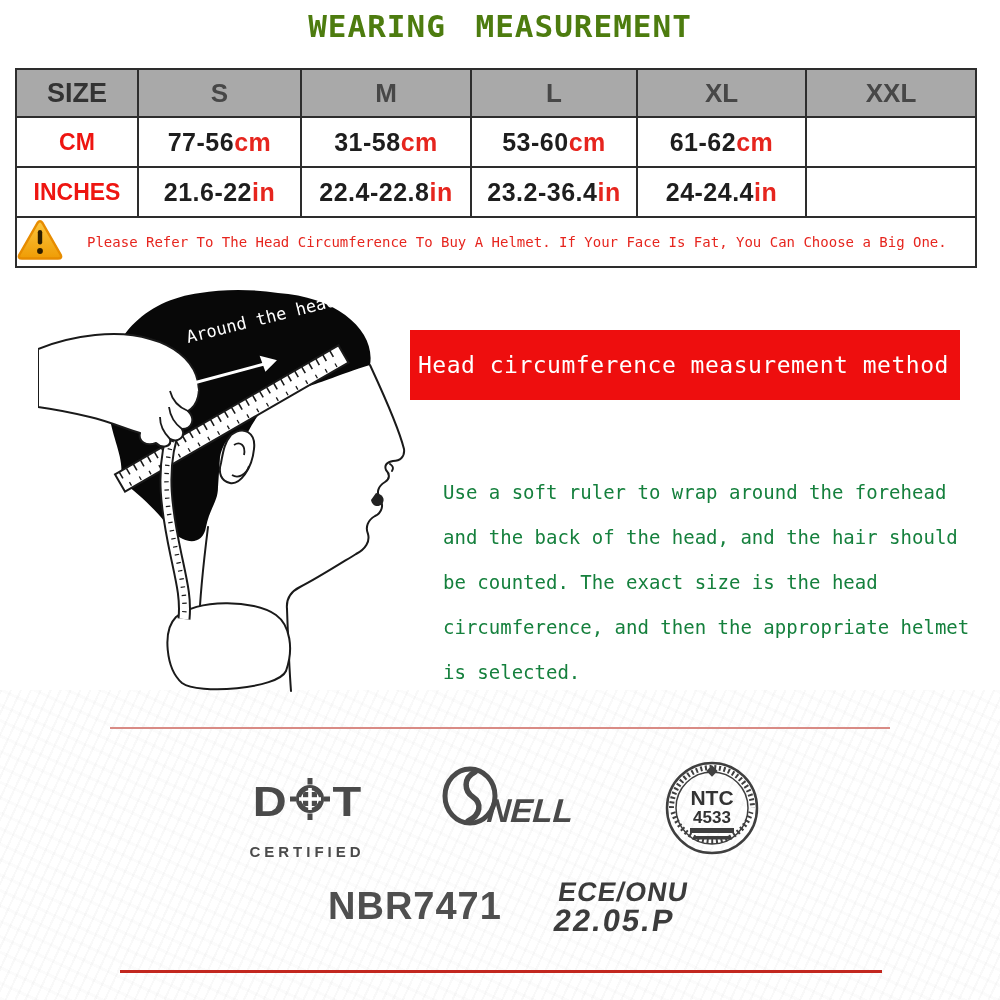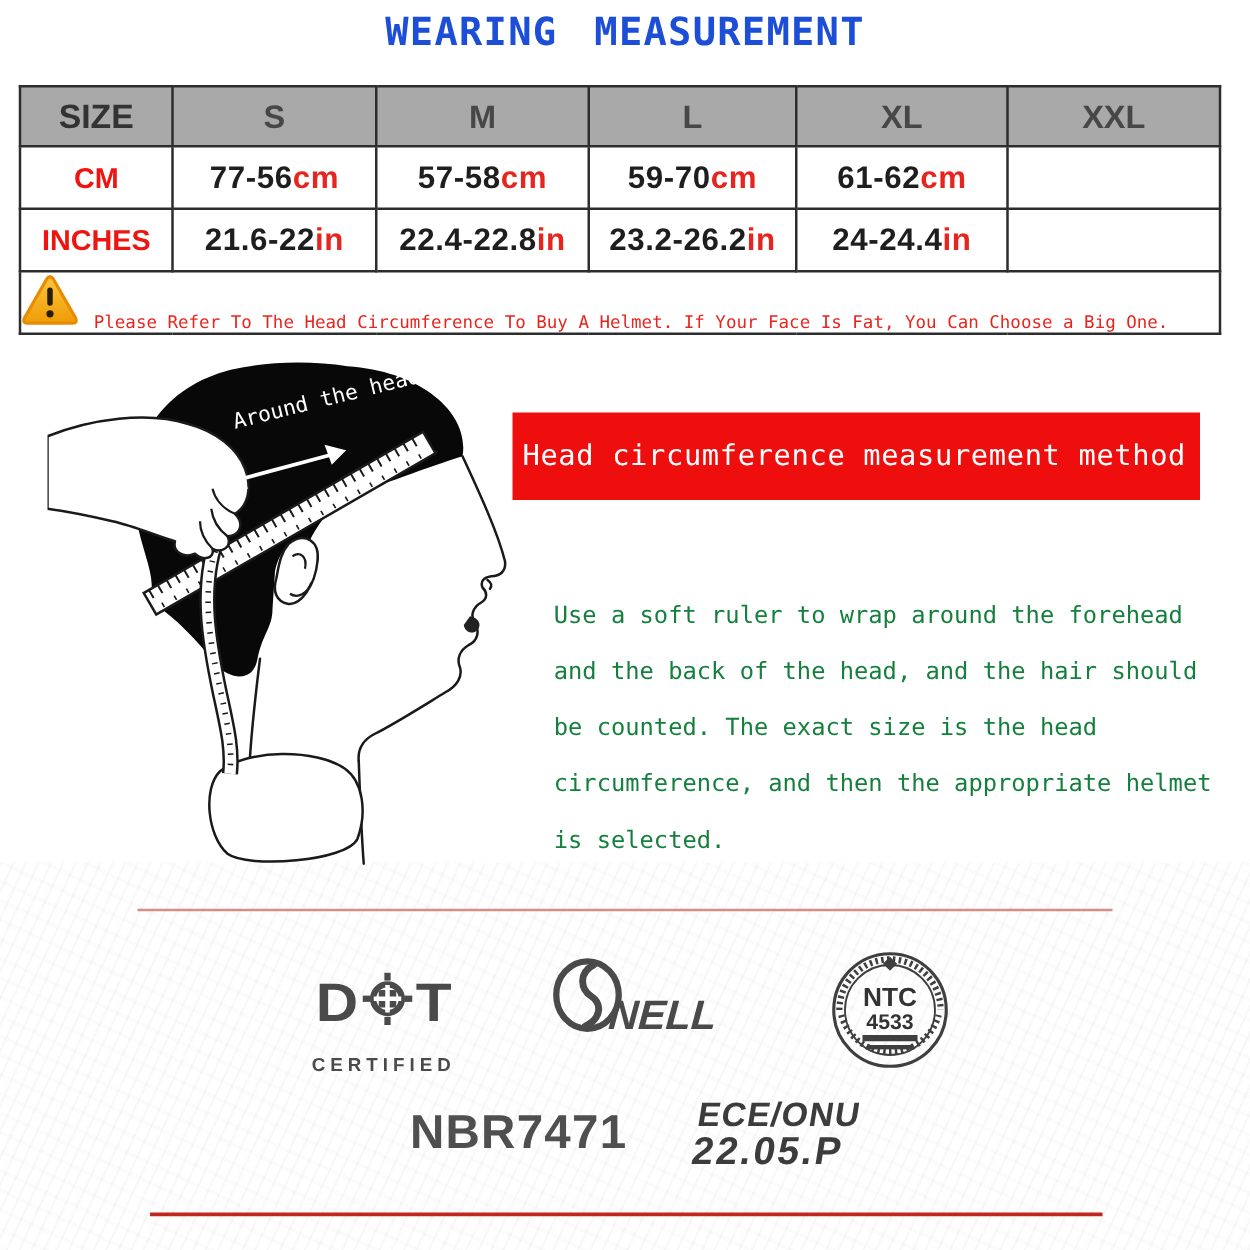--- a/index.html
+++ b/index.html
@@ -2,34 +2,34 @@
 <html><head>
 <meta charset="utf-8">
 <style>
   html,body{margin:0;padding:0;background:#fff;}
   #canvas{position:relative;width:1000px;height:1000px;background:#fff;overflow:hidden;
           font-family:"Liberation Sans",sans-serif;}
 
   
   .page-title{position:absolute;left:0;right:0;top:8px;text-align:center;
     font-family:"DejaVu Sans Mono",monospace;font-weight:bold;font-size:31px;
-    letter-spacing:1px;word-spacing:10px;color:#1d4ed8;}
+    letter-spacing:1px;word-spacing:10px;color:#4d7c0f;}
 
   
   table.size-table{position:absolute;left:15px;top:68px;width:960px;
     border-collapse:collapse;border:2.5px solid #2d2d2d;table-layout:fixed;}
   table.size-table th,table.size-table td{border:2px solid #2d2d2d;text-align:center;vertical-align:middle;padding:0;}
   table.size-table th{height:46px;background:#a9a9a9;font-size:26px;font-weight:600;color:#474747;}
   table.size-table th.size-h{font-size:27px;font-weight:bold;color:#333;}
   table.size-table td{height:48px;background:#fff;}
   td.row-label{font-size:23px;font-weight:bold;color:#ee1511;}
   td.val{font-size:25px;font-weight:bold;color:#1e1e1e;letter-spacing:0.5px;}
   td.val .unit{color:#e6251e;}
   td.note-cell{height:48px;}
-  .note-wrap{display:flex;align-items:flex-end;gap:12px;}
+  .note-wrap{display:flex;align-items:center;gap:24px;}
   .note-text{font-family:"DejaVu Sans Mono",monospace;font-size:14px;color:#e6251e;white-space:nowrap;}
 
   
   #head-illo{position:absolute;left:38px;top:287px;}
 
   
   .method-banner{position:absolute;left:410px;top:330px;width:550px;height:70px;background:#ee0e0e;
     color:#fff;font-family:"DejaVu Sans Mono",monospace;font-size:23px;line-height:70px;
     padding-left:8px;box-sizing:border-box;letter-spacing:0.5px;white-space:nowrap;overflow:hidden;}
 
@@ -86,30 +86,30 @@
       <th class="size-h">SIZE</th>
       <th>S</th>
       <th>M</th>
       <th>L</th>
       <th>XL</th>
       <th>XXL</th>
     </tr>
     <tr>
       <td class="row-label">CM</td>
       <td class="val"><span>77-56</span><span class="unit">cm</span></td>
-      <td class="val"><span>57-58</span><span class="unit">cm</span></td>
-      <td class="val"><span>59-70</span><span class="unit">cm</span></td>
+      <td class="val"><span>31-58</span><span class="unit">cm</span></td>
+      <td class="val"><span>53-60</span><span class="unit">cm</span></td>
       <td class="val"><span>61-62</span><span class="unit">cm</span></td>
       <td class="val"><span></span></td>
     </tr>
     <tr>
       <td class="row-label">INCHES</td>
       <td class="val"><span>21.6-22</span><span class="unit">in</span></td>
       <td class="val"><span>22.4-22.8</span><span class="unit">in</span></td>
-      <td class="val"><span>23.2-26.2</span><span class="unit">in</span></td>
+      <td class="val"><span>23.2-36.4</span><span class="unit">in</span></td>
       <td class="val"><span>24-24.4</span><span class="unit">in</span></td>
       <td class="val"><span></span></td>
     </tr>
     <tr>
       <td class="note-cell" colspan="6">
         <div class="note-wrap">
           <span>
             <svg width="46" height="42" viewBox="0 0 46 42">
               <defs>
                 <linearGradient id="warnGrad" x1="0" y1="0" x2="0" y2="1">

